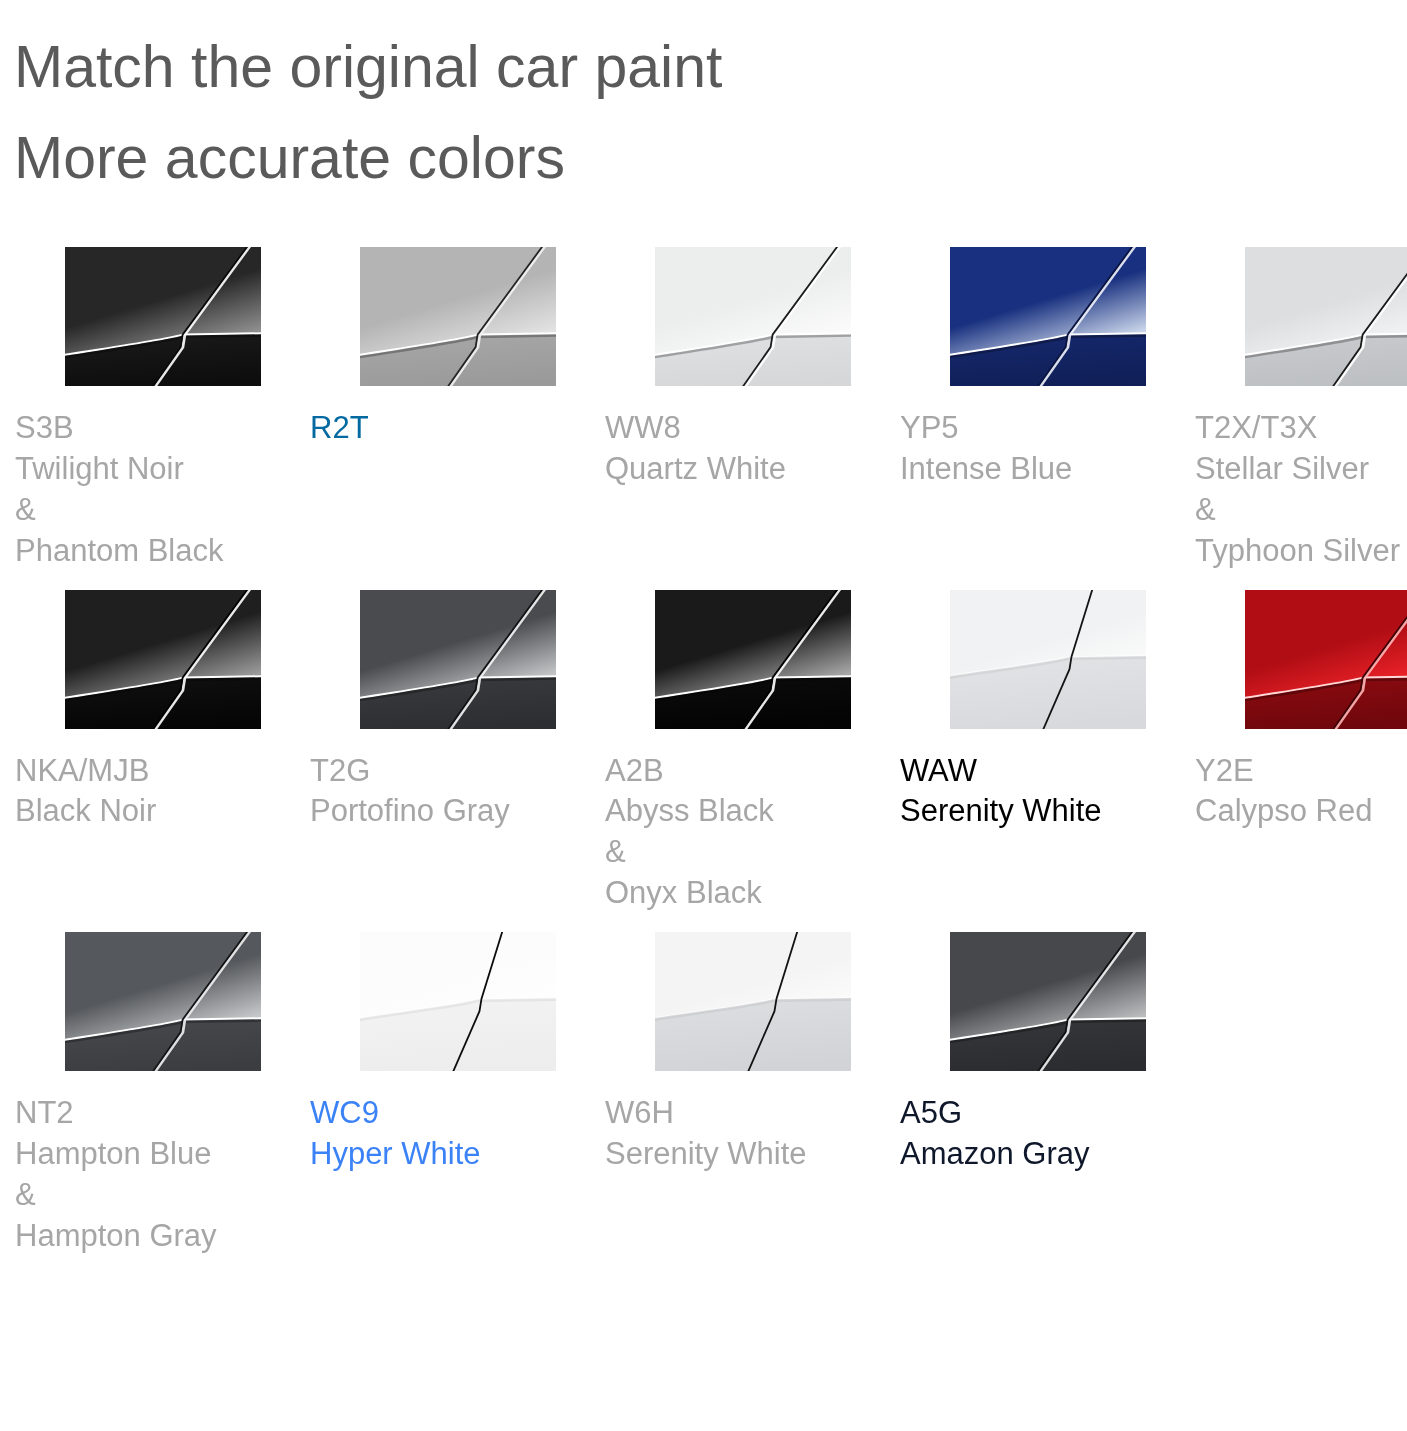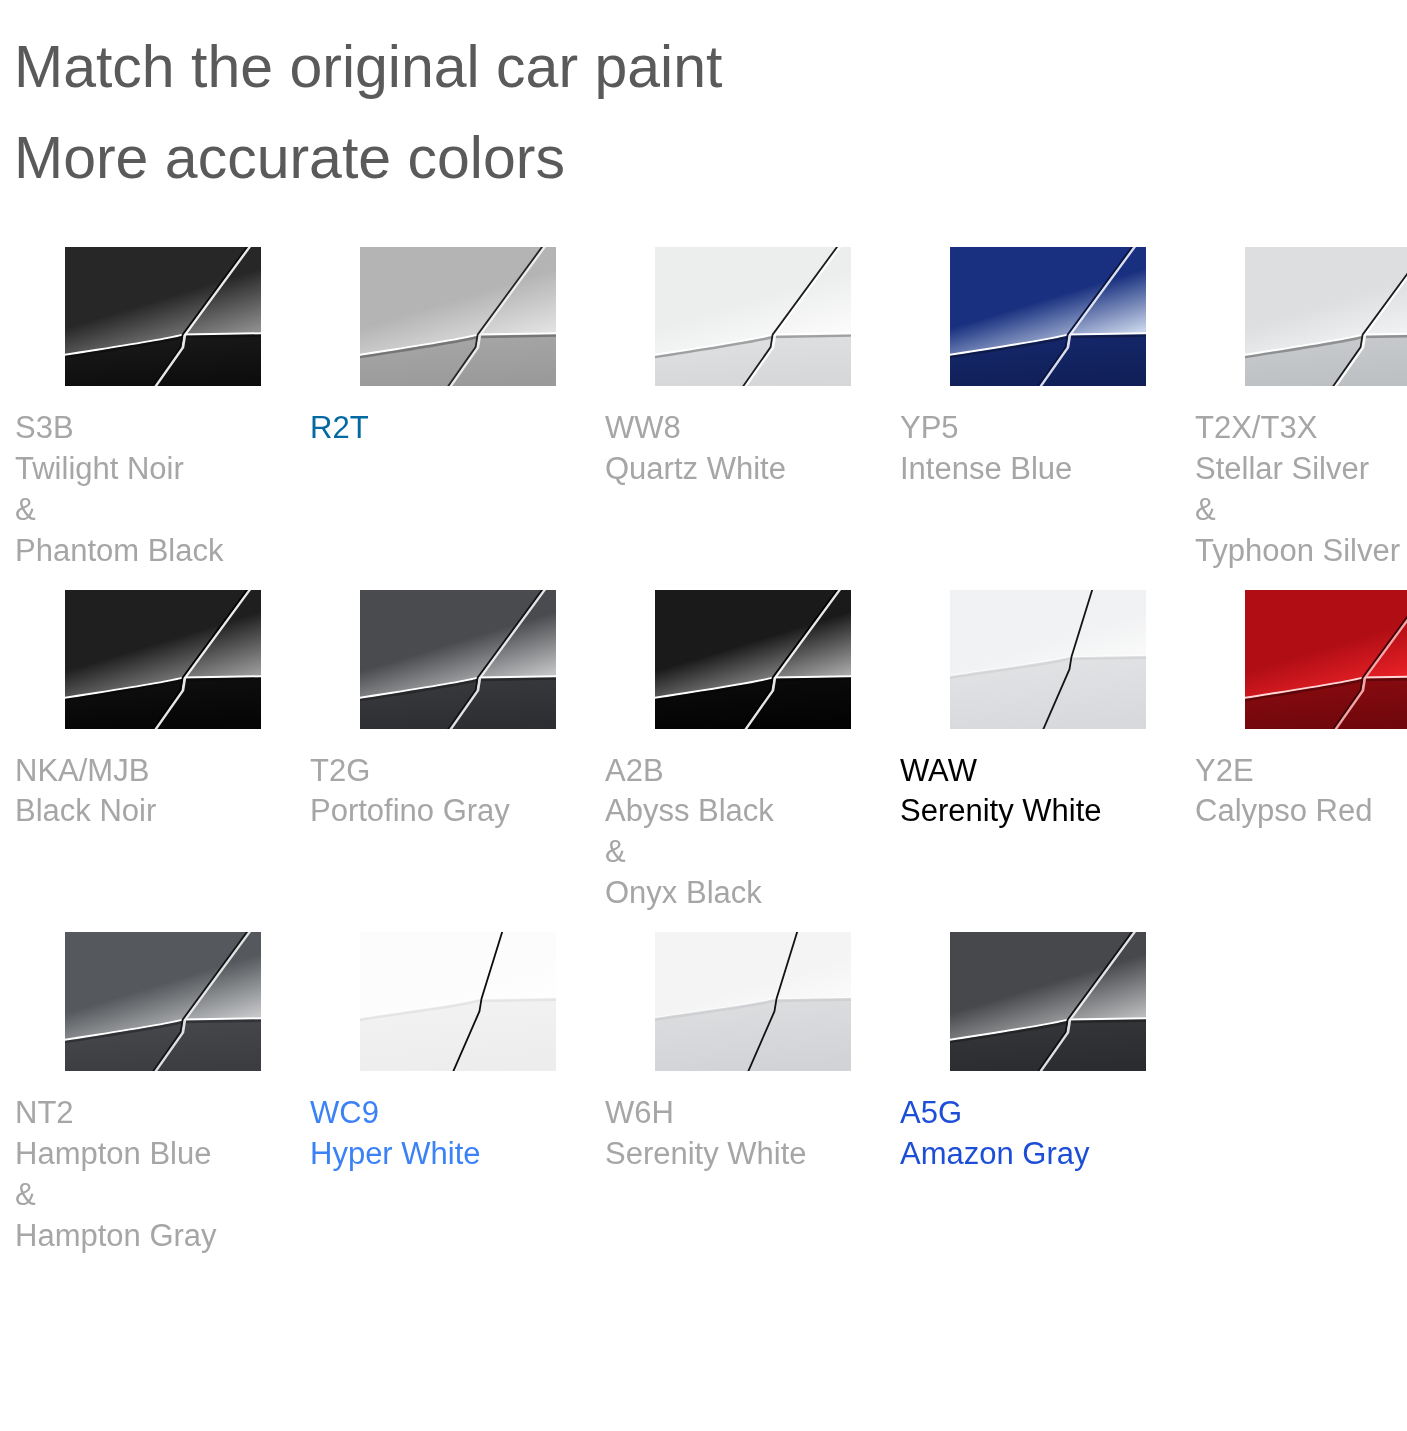--- a/index.html
+++ b/index.html
@@ -513,21 +513,21 @@
                 </defs>
                 <rect x="0" y="0" width="196" height="139" fill="url(#sw13u)"></rect>
                 <path d="M -4 108.4 C 43.1 100.8 101.9 92.4 117.6 87.6 L 200 86.2 L 200 143 L -4 143 Z" fill="url(#sw13l)"></path>
                 <path d="M -4 108.4 C 43.1 100.8 101.9 92.4 117.6 87.6 L 200 86.2" fill="none" stroke="#ffffff" stroke-width="2" stroke-opacity="1"></path>
                 <path d="M -4 108.4 C 43.1 100.8 101.9 92.4 117.6 87.6 L 200 86.2" fill="none" stroke="#000" stroke-width="2.4" stroke-opacity="0.28" transform="translate(0,2.4)"></path>
                 <path d="M 184.2 -3 L 117.6 87.6 L 115.6 100.1 L 86.2 142" fill="none" stroke="#f2f2f3" stroke-width="3" stroke-opacity="0.9" transform="translate(2.2,0)"></path>
                 <path d="M 184.2 -3 L 117.6 87.6 L 115.6 100.1 L 86.2 142" fill="none" stroke="#0f1012" stroke-width="1.8"></path>
               </svg>
             </div>
           </div>
-          <div class="caption" style="color: #1d4ed8;">
+          <div class="caption" style="color: #0f172a;">
             <span class="code">A5G</span>
             <span class="name">Amazon Gray</span>
           </div>
         </div>
         <div class="cell"></div>
       </div>
     </div>
 
 </div>
 

